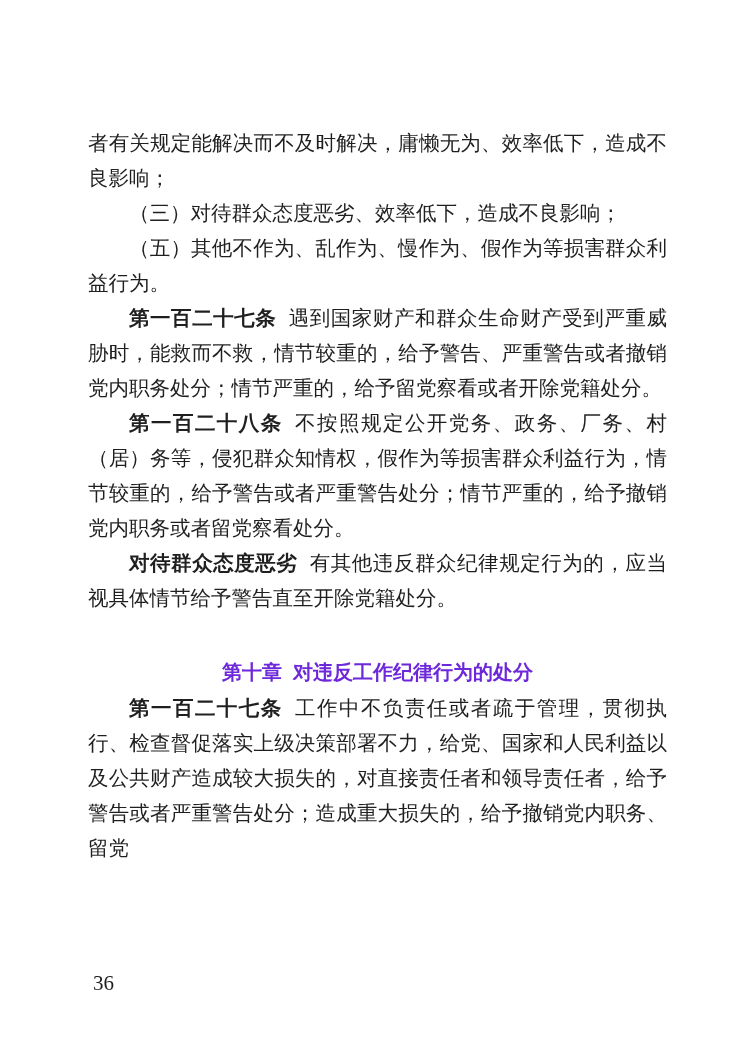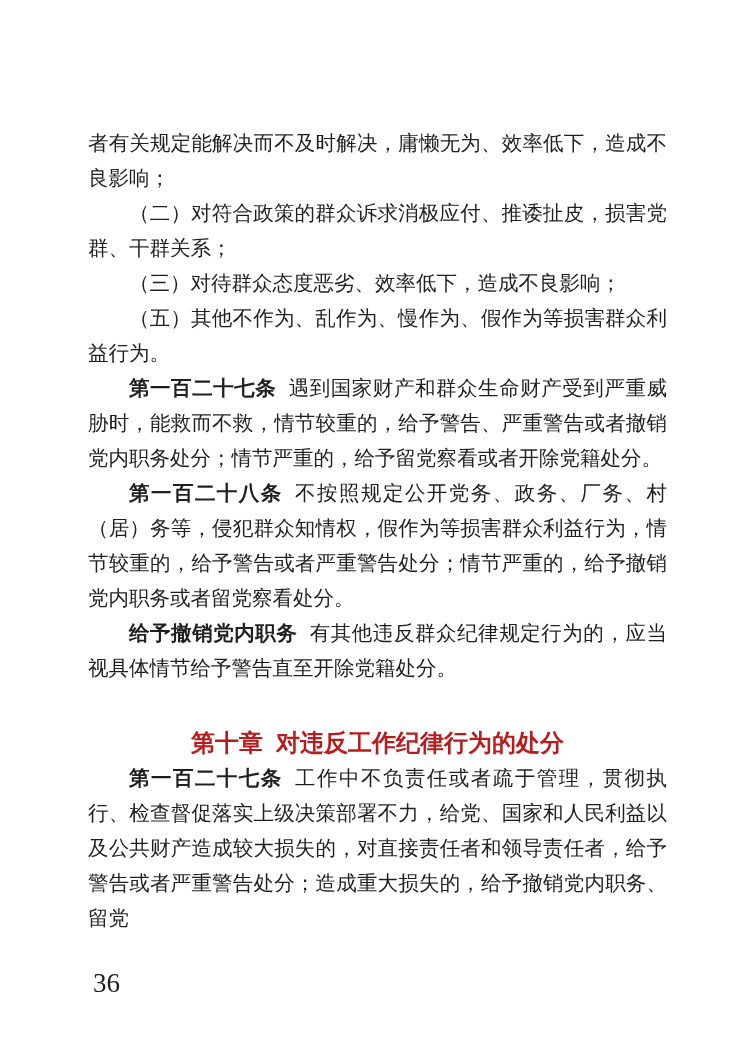--- a/index.html
+++ b/index.html
@@ -43,65 +43,64 @@
   }
   .article-num {
     font-weight: bold;
     margin-right: 0.6em;
     margin-top: 31px;
   }
   h2.chapter {
     margin: 40px 0 0 0;
     padding: 0;
     text-indent: 0;
-    font-size: 24px;
+    font-size: 20px;
     line-height: 35px;
     font-weight: bold;
     text-align: center;
-    font-family: Liberation Serif, serif;
-    color: #b91c1c;
+    font-family: Liberation Mono, monospace;
+    color: #6d28d9;
   }
   .chapter-label {
     margin-right: 0.55em;
   }
   .page-number {
     position: absolute;
     left: 93px;
     top: 970px;
-    font-size: 27px;
+    font-size: 21px;
     line-height: 26px;
     color: #1f1f1f;
     font-family: "Liberation Serif", "DejaVu Serif", serif;
   }
 </style>
 </head>
 <body>
 
 <div class="page">
   <div class="text-block">
 
     <p class="para no-indent">者有关规定能解决而不及时解决，庸懒无为、效率低下，造成不良影响；</p>
 
-    <p class="para">（二）对符合政策的群众诉求消极应付、推诿扯皮，损害党群、干群关系；</p>
 
     <p class="para">（三）对待群众态度恶劣、效率低下，造成不良影响；</p>
 
 
     <p class="para">（五）其他不作为、乱作为、慢作为、假作为等损害群众利益行为。</p>
 
     <p class="para">
       <b class="article-num">第一百二十七条</b><span>遇到国家财产和群众生命财产受到严重威胁时，能救而不救，情节较重的，给予警告、严重警告或者撤销党内职务处分；情节严重的，给予留党察看或者开除党籍处分。</span>
     </p>
 
     <p class="para">
       <b class="article-num">第一百二十八条</b><span>不按照规定公开党务、政务、厂务、村（居）务等，侵犯群众知情权，假作为等损害群众利益行为，情节较重的，给予警告或者严重警告处分；情节严重的，给予撤销党内职务或者留党察看处分。</span>
     </p>
 
     <p class="para">
-      <b class="article-num">给予撤销党内职务</b><span>有其他违反群众纪律规定行为的，应当视具体情节给予警告直至开除党籍处分。</span>
+      <b class="article-num">对待群众态度恶劣</b><span>有其他违反群众纪律规定行为的，应当视具体情节给予警告直至开除党籍处分。</span>
     </p>
 
     <h2 class="chapter">
       <span class="chapter-label">第十章</span><span>对违反工作纪律行为的处分</span>
     </h2>
 
     <p class="para">
       <b class="article-num">第一百二十七条</b><span>工作中不负责任或者疏于管理，贯彻执行、检查督促落实上级决策部署不力，给党、国家和人民利益以及公共财产造成较大损失的，对直接责任者和领导责任者，给予警告或者严重警告处分；造成重大损失的，给予撤销党内职务、留党</span>
     </p>
 

